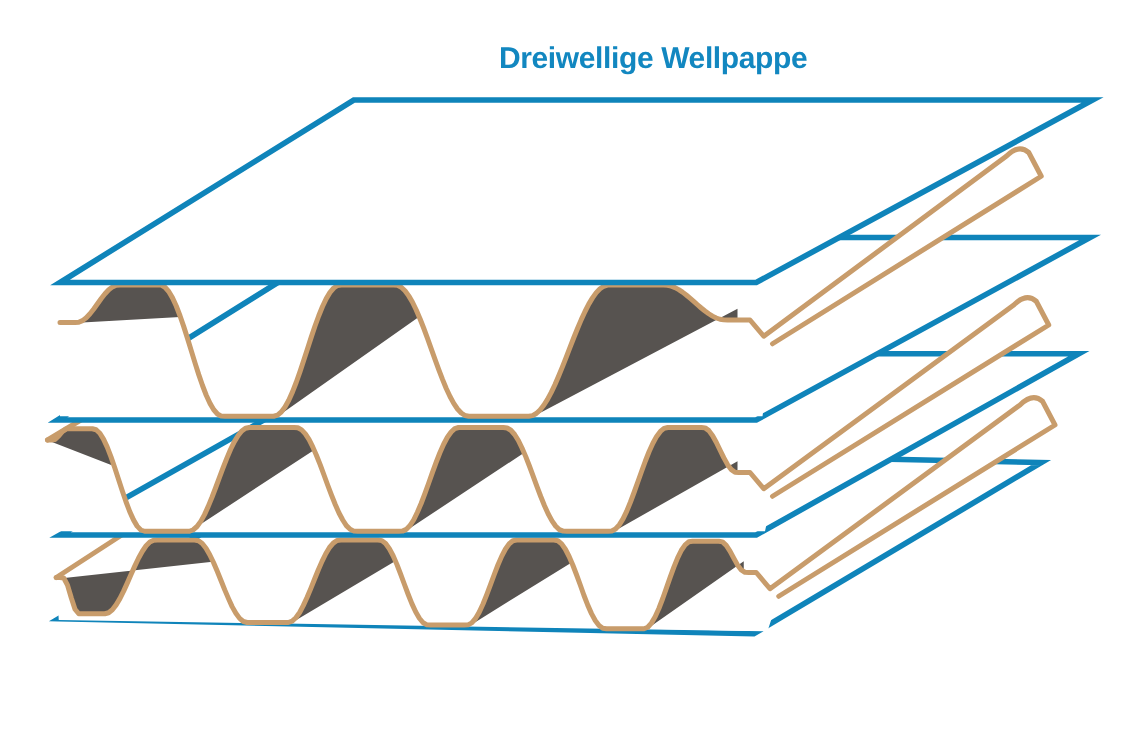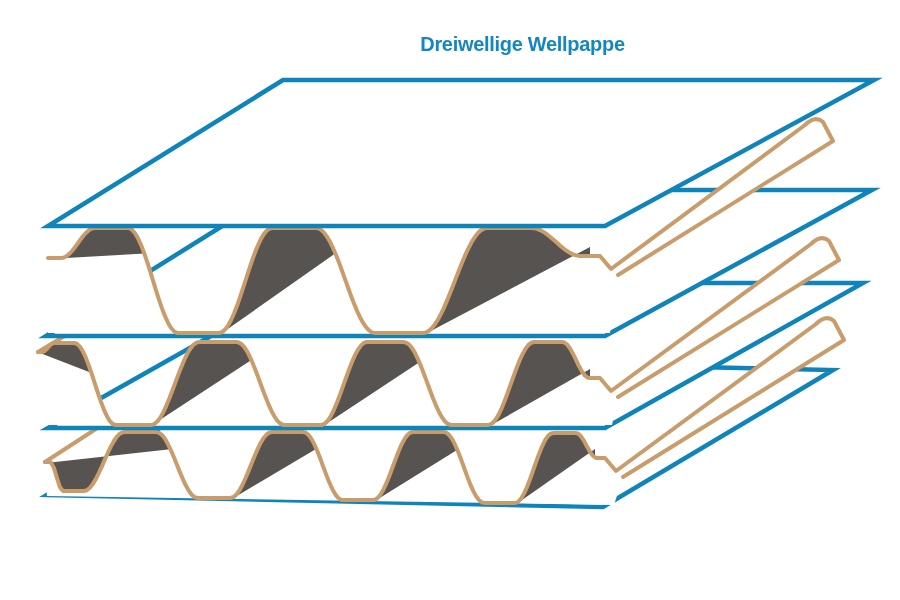--- a/index.html
+++ b/index.html
@@ -1,20 +1,20 @@
 <!DOCTYPE html>
 <html style="--c-title: #1287c0; --c-liner: #0f84ba; --c-paper: #c89c6b; --c-shadow: #575350; --c-bg: #ffffff;"><head>
 <meta charset="utf-8">
 <style>
   html,body{margin:0;padding:0;background:#fff;}
   body{width:900px;height:600px;position:relative;overflow:hidden;
        font-family:"Liberation Sans","DejaVu Sans",sans-serif;}
   .stage{position:absolute;inset:0;background:var(--c-bg,#ffffff);}
   .title{position:absolute;left:330px;top:33px;width:385px;text-align:center;
-         font-size:20px;font-weight:bold;letter-spacing:-0.3px;
+         font-size:24px;font-weight:bold;letter-spacing:-0.3px;
          color:var(--c-title,#1287c0);}
   svg{position:absolute;left:0;top:0;}
   .liner{fill:var(--c-bg,#ffffff);stroke:var(--c-liner,#0f84ba);stroke-width:4.5;
          stroke-linejoin:miter;stroke-miterlimit:10;}
   .flute-fill{fill:var(--c-bg,#ffffff);stroke:none;}
   .flute-shadow{fill:var(--c-shadow,#575350);stroke:none;}
   .flute-line{fill:none;stroke:var(--c-paper,#c89c6b);stroke-width:4;
               stroke-linejoin:round;stroke-linecap:round;}
 </style>
 </head>

